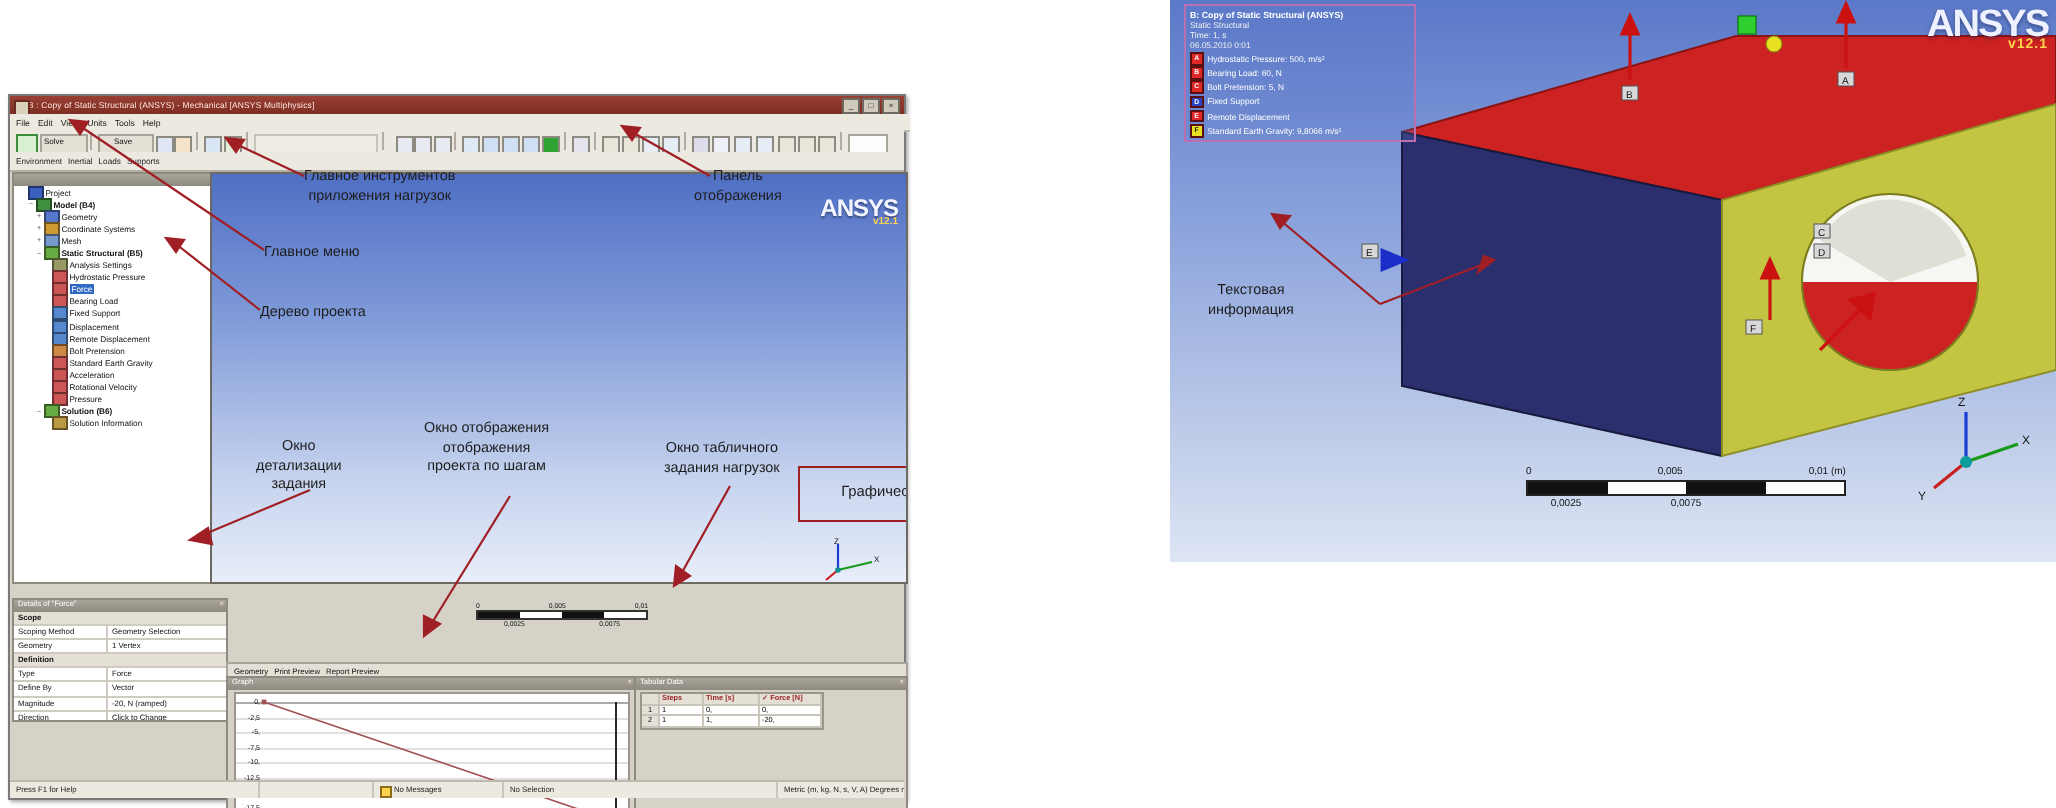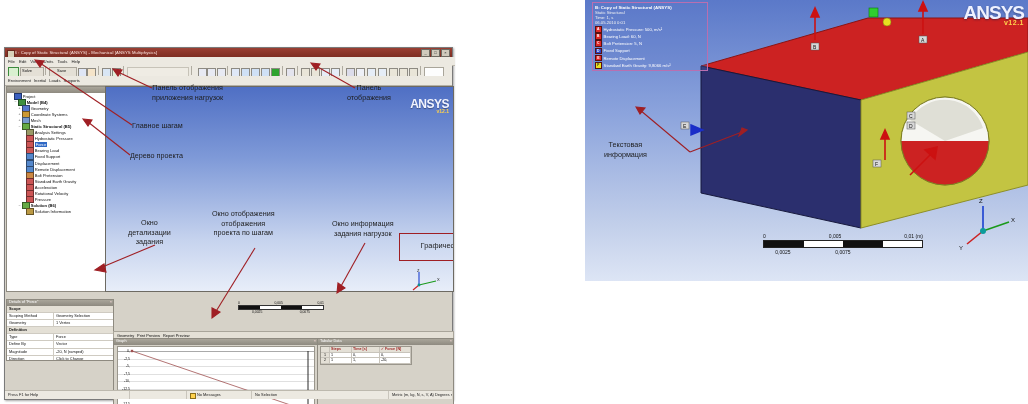--- a/index.html
+++ b/index.html
@@ -621,43 +621,43 @@
 
     <line x1="690" y1="152" x2="742" y2="132"></line>
       <polygon points="747,130 739,136 742,128"></polygon>
 
     <line x1="690" y1="152" x2="640" y2="110"></line>
       <polygon points="636,107 645,108 640,114"></polygon>
   </g>
 </svg>
 
 <div class="ann" id="ann-loads" style="left:152px;top:83px;">
-  <div>Панель отображения</div>
+  <div>Главное инструментов</div>
   <div>приложения нагрузок</div>
 </div>
 <div class="ann" id="ann-toolbar" style="left:347px;top:83px;">
   <div>Панель</div>
   <div>отображения</div>
 </div>
 <div class="ann" id="ann-menu" style="left:132px;top:121px;">
-  <div>Главное шагам</div>
+  <div>Главное меню</div>
 </div>
 <div class="ann" id="ann-tree" style="left:130px;top:151px;">
   <div>Дерево проекта</div>
 </div>
 <div class="ann" id="ann-details" style="left:128px;top:218px;text-align:center;">
   <div>Окно</div>
   <div>детализации</div>
   <div>задания</div>
 </div>
 <div class="ann" id="ann-graph" style="left:212px;top:209px;">
   <div>Окно отображения</div>
   <div>отображения</div>
   <div>проекта по шагам</div>
 </div>
 <div class="ann" id="ann-tab" style="left:332px;top:219px;">
-  <div>Окно информация</div>
+  <div>Окно табличного</div>
   <div>задания нагрузок</div>
 </div>
 <div class="ann" id="ann-text" style="left:604px;top:140px;">
   <div>Текстовая</div>
   <div>информация</div>
 </div>
 
 </body></html>

